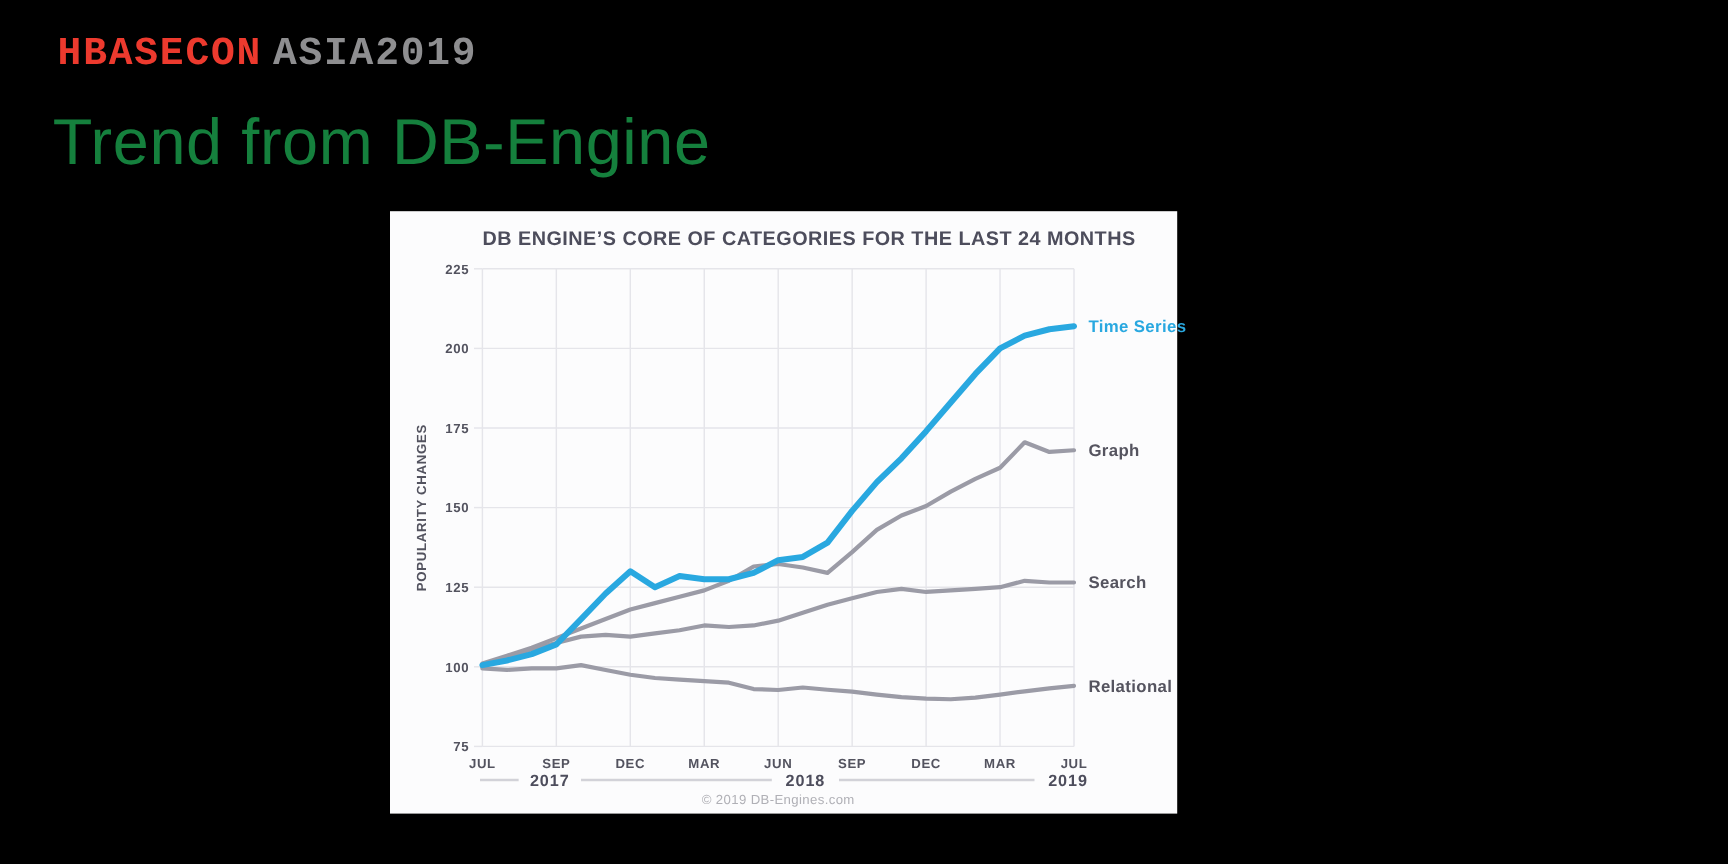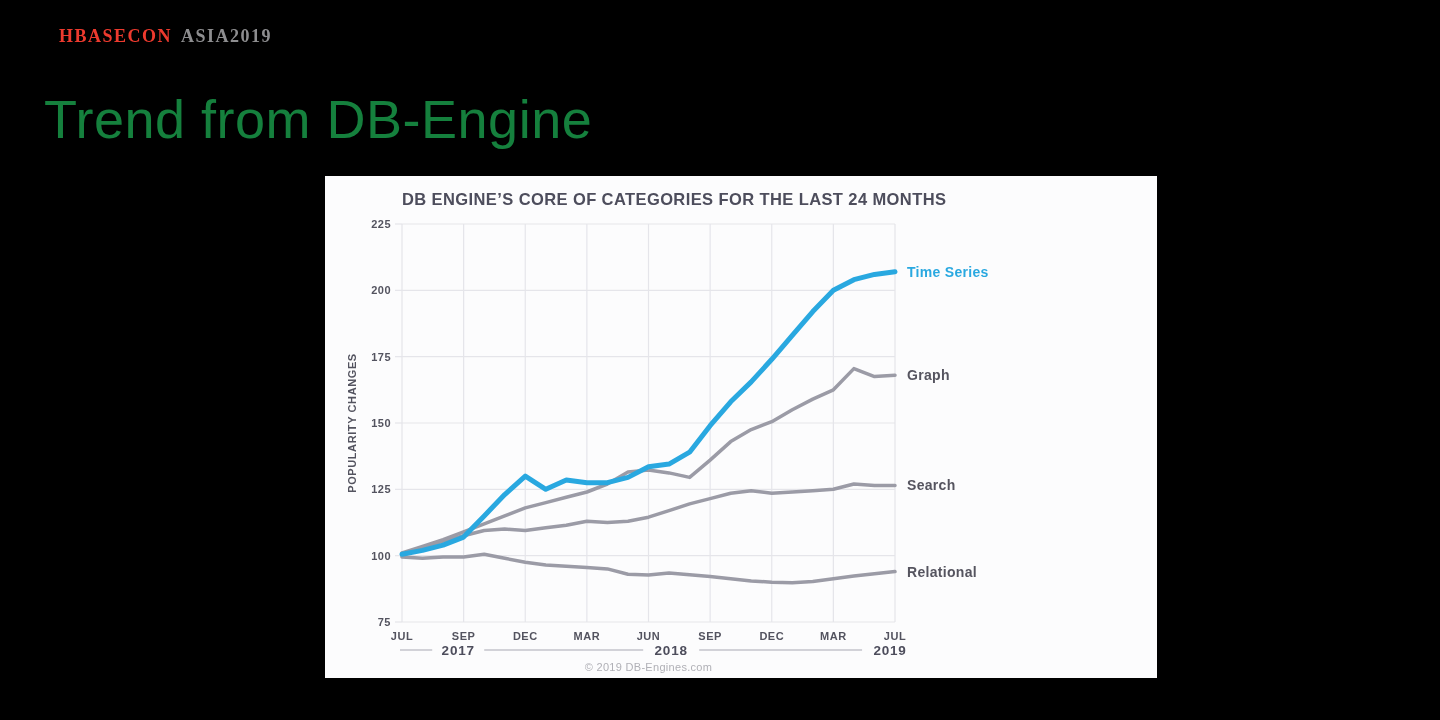--- a/index.html
+++ b/index.html
@@ -4,36 +4,36 @@
 <style>
   * { margin:0; padding:0; box-sizing:border-box; }
   html,body { width:1440px; height:720px; }
   body {
     background:#000;
     font-family:"Liberation Sans", sans-serif;
     position:relative;
     overflow:hidden;
   }
   .logo {
-    position:absolute; left:59px; top:26px;
-    font-size:18px; font-weight:800; letter-spacing:1.5px;
-    font-family:Liberation Serif, serif;
+    position:absolute; left:48px; top:26px;
+    font-size:33px; font-weight:800; letter-spacing:1.5px;
+    font-family:Liberation Mono, monospace;
     white-space:nowrap;
   }
   .logo-brand { color:#ed3a2e; }
   .logo-suffix { color:#8e8e90; margin-left:9px; }
   .slide-title {
     position:absolute; left:44px; top:88px;
     color:#15803d; font-size:54px; font-weight:300;
     letter-spacing:0.5px;
     font-family:"Liberation Sans", sans-serif;
   }
   .chart-panel {
     position:absolute; left:325px; top:176px;
-    width:832px; height:502px;
+    width:656px; height:502px;
     background:#fcfcfd;
   }
   .chart-title {
     position:absolute; left:77px; top:14px;
     color:#4d4d5c; font-size:16.5px; font-weight:bold;
     letter-spacing:0.4px; white-space:nowrap;
   }
   .y-axis-label {
     position:absolute; left:27px; top:247px;
     transform:translate(-50%,-50%) rotate(-90deg);

